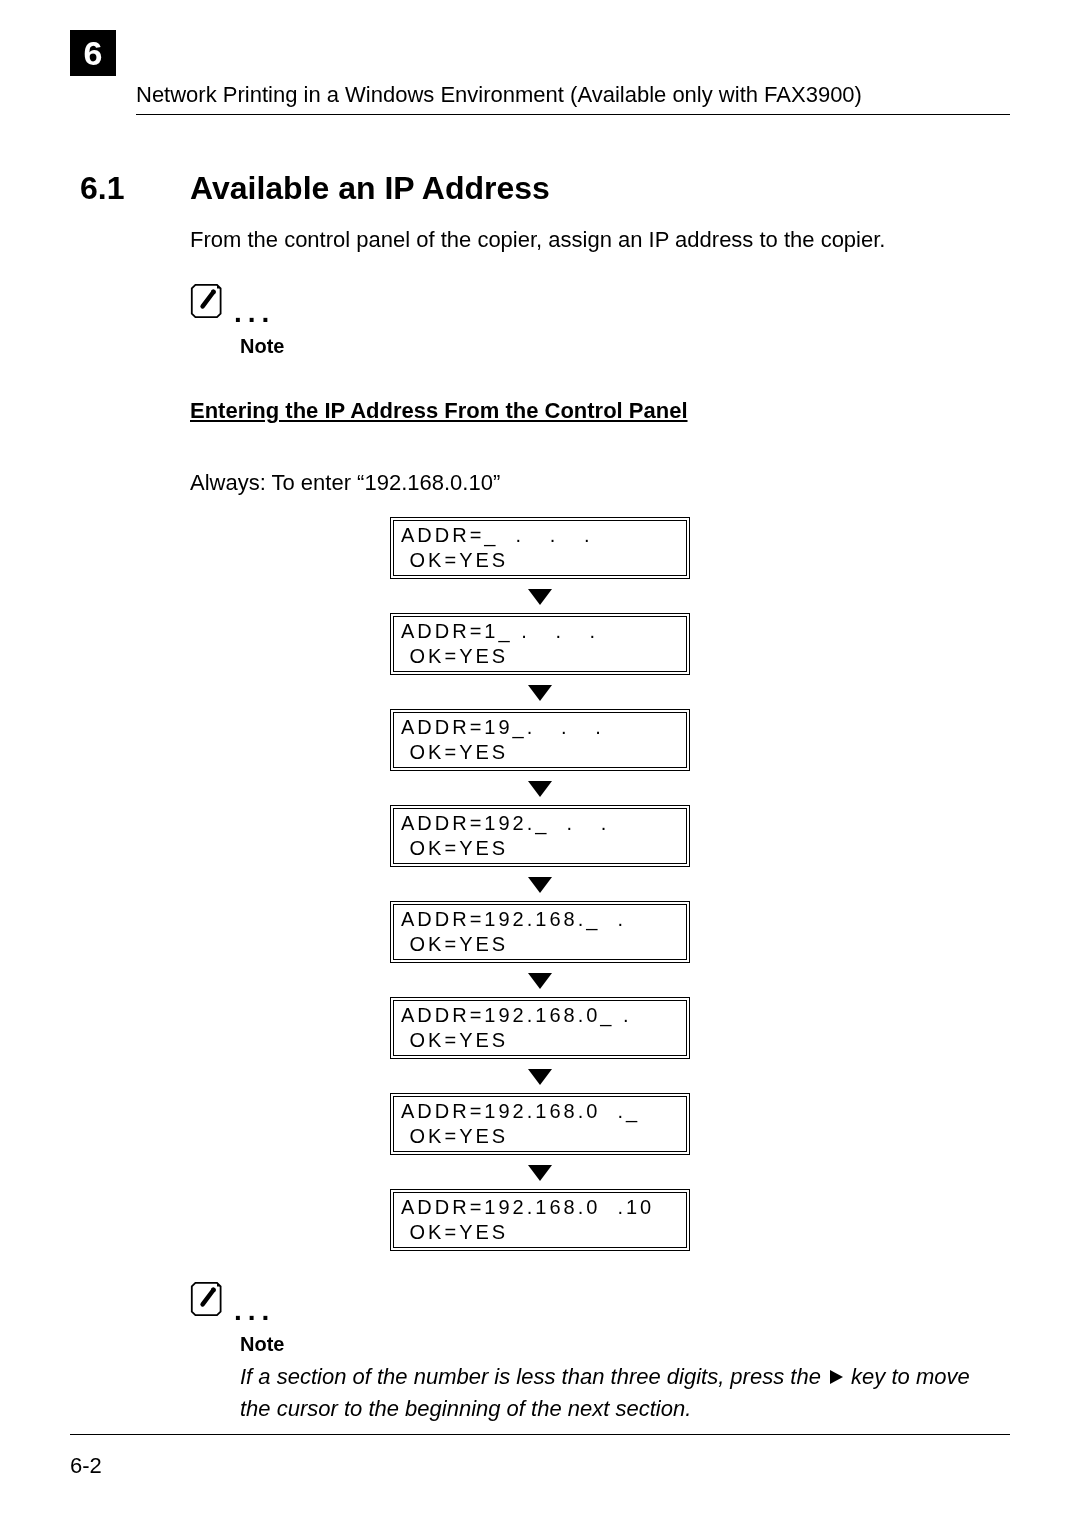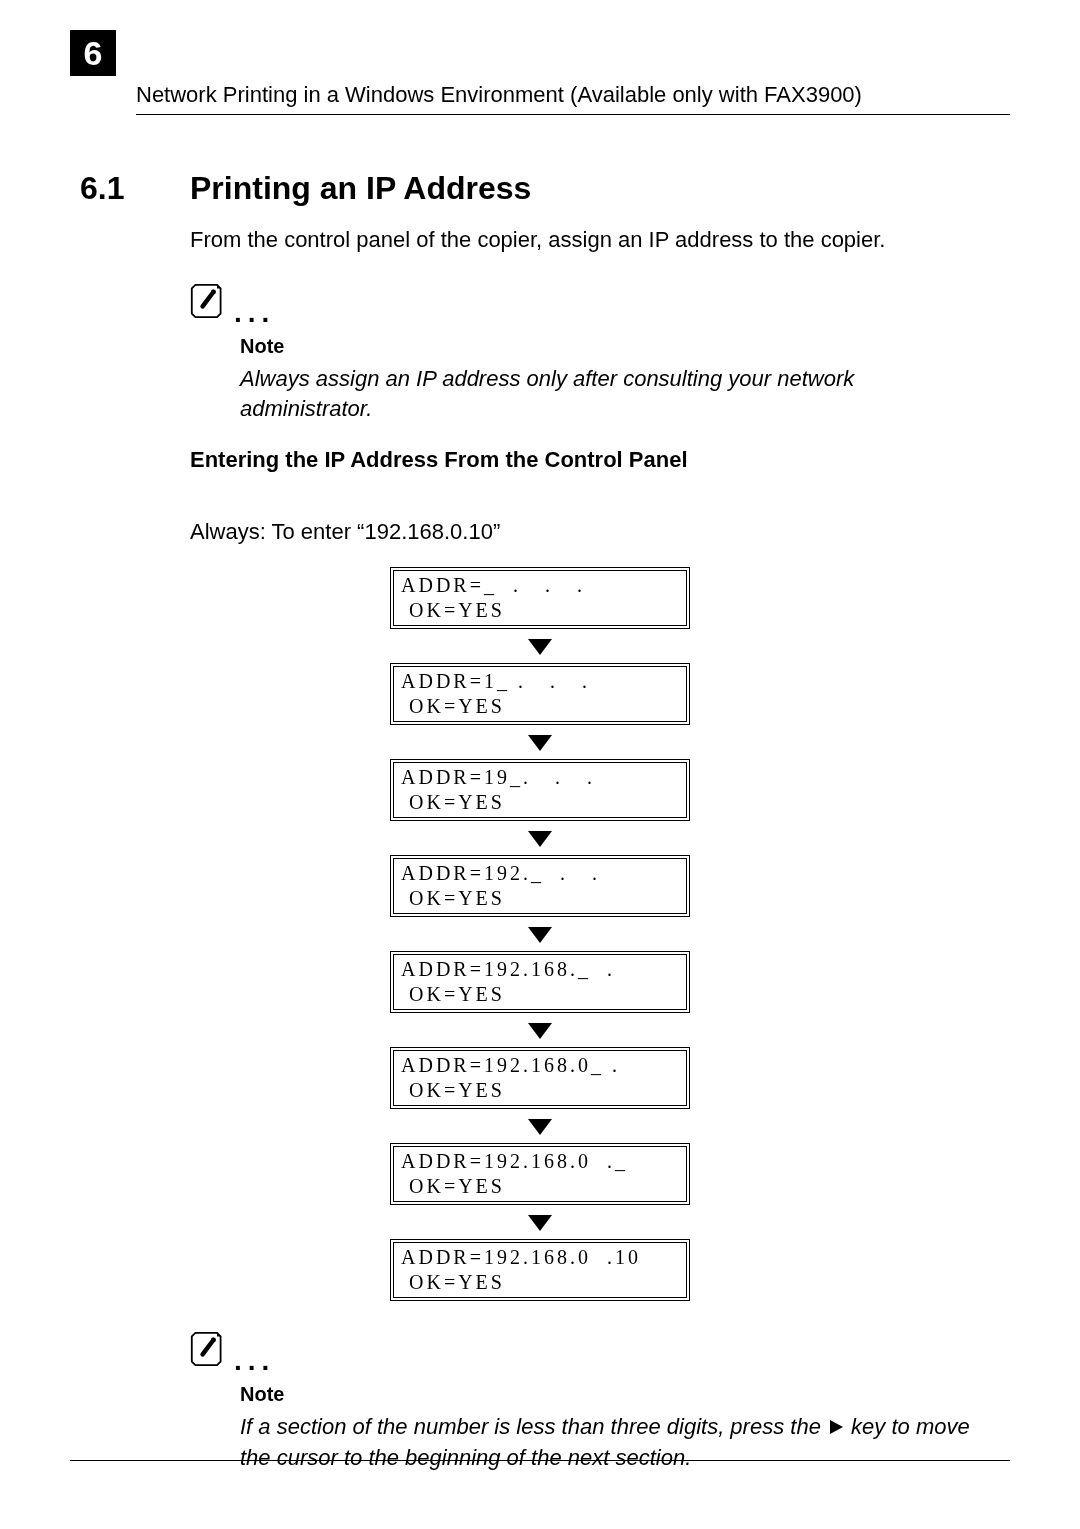--- a/index.html
+++ b/index.html
@@ -109,42 +109,43 @@
   }
   .note-body .inline-tri {
     display: inline-block;
     vertical-align: -2px;
   }
 
   
   .subheading {
     font-weight: bold;
     font-size: 22px;
-    margin-top: 24px;
+    margin-top: 40px;
+    text-decoration: underline;
   }
   .paragraph {
     font-size: 22px;
     margin-top: 14px;
     line-height: 1.35;
   }
 
   
   .steps {
     margin-top: 20px;
     display: flex;
     flex-direction: column;
     align-items: center;
   }
   .lcd {
     width: 300px;
     box-sizing: border-box;
     border: 1px solid #000;
     box-shadow: inset 0 0 0 2px #fff, inset 0 0 0 3px #000;
     padding: 5px 10px 5px 10px;
-    font-family: Liberation Serif, serif;
+    font-family: Liberation Sans, sans-serif;
     font-size: 20px;
     letter-spacing: 3px;
     line-height: 1.25;
     white-space: pre;
   }
   .step-arrow {
     margin: 8px 0 6px 0;
   }
   .step-arrow svg { display: block; }
 
@@ -170,39 +171,38 @@
 <div class="page">
 
   <div class="header">
     <div class="chapter-badge">6</div>
     <div class="chapter-title">Network Printing in a Windows Environment (Available only with FAX3900)</div>
   </div>
   <hr class="header-rule">
 
   <div class="section-row">
     <div class="section-num">6.1</div>
-    <div class="section-title">Printing an IP Address</div>
+    <div class="section-title">Available an IP Address</div>
   </div>
 
   <div class="body-indent intro">From the control panel of the copier, assign an IP address to the copier.</div>
 
   <div class="note-block">
     <div class="note-icon-row">
       <span>
         <svg class="note-icon" viewBox="0 0 40 40">
           <path d="M6 2 H30 L34 6 V34 L30 38 H6 L2 34 V6 Z" fill="none" stroke="#000" stroke-width="2"></path>
           <path d="M30 2 L34 6 L30 6 Z" fill="#000"></path>
           <path d="M26 10 L14 26" stroke="#000" stroke-width="5" stroke-linecap="round"></path>
           <circle cx="26" cy="10" r="2" fill="none" stroke="#000" stroke-width="1.5"></circle>
         </svg>
       </span>
       <span class="note-dots">...</span>
     </div>
     <div class="note-label">Note</div>
-    <div class="note-body">Always assign an IP address only after consulting your network administrator.</div>
   </div>
 
   <div class="body-indent subheading">Entering the IP Address From the Control Panel</div>
   <div class="body-indent paragraph">
     <br>
     <span>Always: To enter “192.168.0.10”</span>
   </div>
 
   <div class="steps" id="steps">
       <div class="lcd">ADDR=_  .   .   .
@@ -277,15 +277,16 @@
         <svg width="18" height="18" viewBox="0 0 18 18">
             <polygon points="3,2 16,9 3,16" fill="#000"></polygon>
           </svg>
       </span>
       <span> key to move the cursor to the beginning of the next section.</span>
     </div>
   </div>
 
   <div class="footer">
     <hr class="footer-rule">
+    <div class="page-num">6-2</div>
   </div>
 
 </div>
 
 </body></html>

